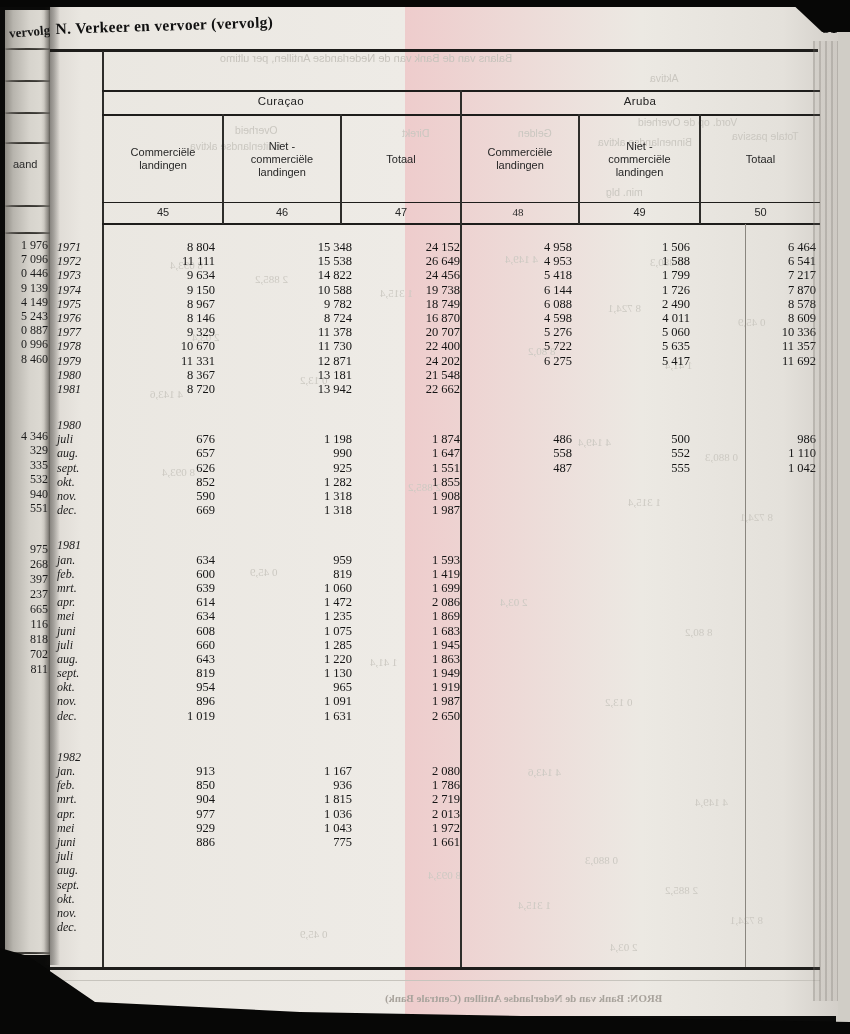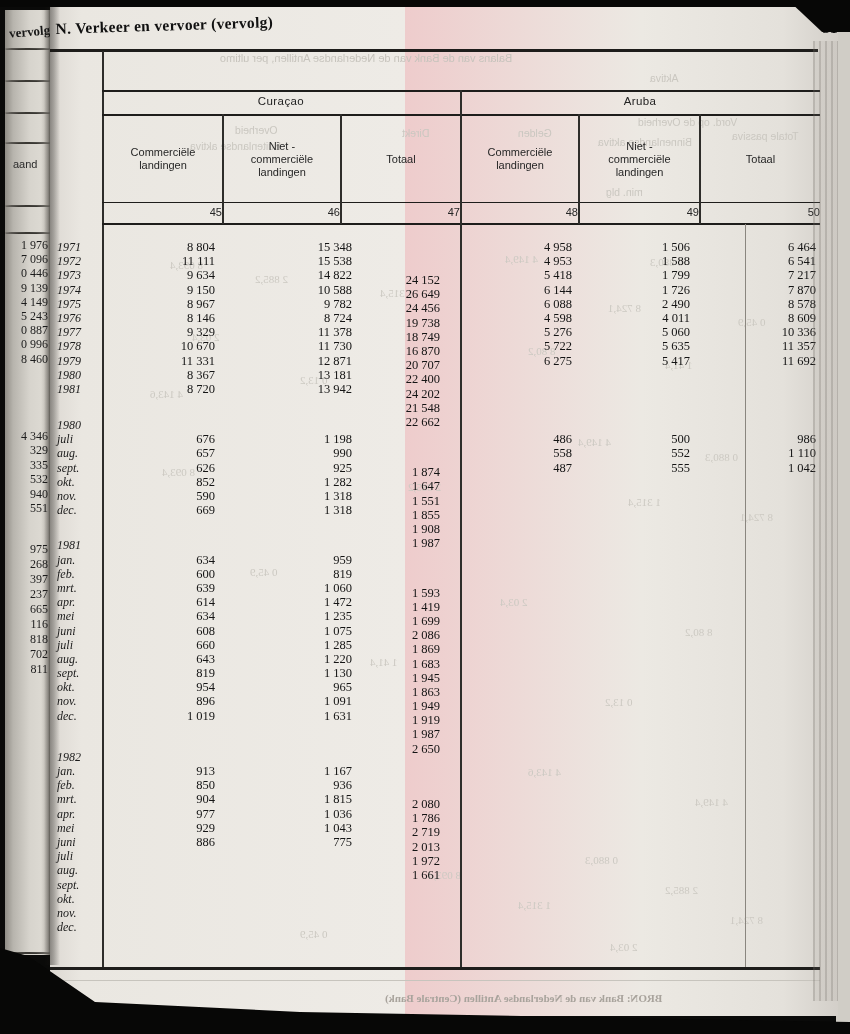--- a/index.html
+++ b/index.html
@@ -28,32 +28,32 @@
     font:bold 15px "Liberation Serif",serif;color:#111;}
   
   .hrule{position:absolute;background:#1e1d1b;}
   .vrule{position:absolute;background:#2e2d2a;width:1.5px;}
   
   .tbl-title{position:absolute;left:52px;width:718px;top:56px;text-align:center;
     font:11.5px "Liberation Sans",sans-serif;color:#222;letter-spacing:.5px;}
   .grp{position:absolute;top:89px;text-align:center;font:11.5px "Liberation Sans",sans-serif;color:#222;letter-spacing:.4px;}
   .colhead{position:absolute;top:112px;height:82px;display:flex;flex-direction:column;
     justify-content:center;text-align:center;font:11px "Liberation Sans",sans-serif;color:#262626;line-height:13px;}
-  .colnum{position:absolute;top:200px;text-align:right;font:11px "Liberation Sans",sans-serif;color:#262626;}
+  .colnum{position:absolute;top:200px;text-align:center;font:11px "Liberation Sans",sans-serif;color:#262626;}
   
   .table-body{position:absolute;left:0;top:225px;width:770px;}
   .section{width:770px;}
   .row{display:grid;grid-template-columns:52px 120px 136px 102px 118px 118px 124px;
     height:14.2px;line-height:14.2px;}
   .cell{overflow:visible;white-space:nowrap;}
   .cell.label{font:italic 12px "Liberation Serif",serif;color:#1a1a1a;padding-left:7px;}
   .cell.num{font:12.5px "Liberation Serif",serif;color:#141414;text-align:right;}
   .row .cell:nth-child(2){padding-right:7px;}
   .row .cell:nth-child(3){padding-right:6px;}
-  .row .cell:nth-child(4){padding-right:20px;margin-top:33px;}
+  .row .cell:nth-child(4){padding-right:0;}
   .row .cell:nth-child(5){padding-right:6px;padding-left:38px;}
   .row .cell:nth-child(6){padding-right:6px;}
   .row .cell:nth-child(7){padding-right:4px;}
   
   .bleed{position:absolute;transform:scaleX(-1);color:#ccc9c2;font:11px "Liberation Serif",serif;white-space:nowrap;}
   .bleed.word{font:10.5px "Liberation Sans",sans-serif;color:#cac7c0;}
   .bleed.topline{font:11px "Liberation Sans",sans-serif;color:#c6c3bc;}
   .bleed.bron{font:bold 11px "Liberation Serif",serif;color:#a8a39c;}
   
   .corner-tr{position:absolute;left:788px;top:0;width:62px;height:32px;background:#070706;
@@ -191,21 +191,21 @@
       </div>
       <div class="colnum" style="left: 174px; width: 116px;">46</div>
       <div class="colhead" style="left: 292px; width: 118px;">
         <div>Totaal</div>
       </div>
       <div class="colnum" style="left: 292px; width: 118px;">47</div>
       <div class="colhead" style="left: 412px; width: 116px;">
         <div>Commerciële</div>
         <div>landingen</div>
       </div>
-      <div class="colnum" style="left: 388px; width: 140px;">48</div>
+      <div class="colnum" style="left: 398px; width: 140px; font-family: Liberation Serif, serif;">48</div>
       <div class="colhead" style="left: 530px; width: 119px;">
         <div>Niet -</div>
         <div>commerciële</div>
         <div>landingen</div>
       </div>
       <div class="colnum" style="left: 530px; width: 119px;">49</div>
       <div class="colhead" style="left: 651px; width: 119px;">
         <div>Totaal</div>
       </div>
       <div class="colnum" style="left: 651px; width: 119px;">50</div>

